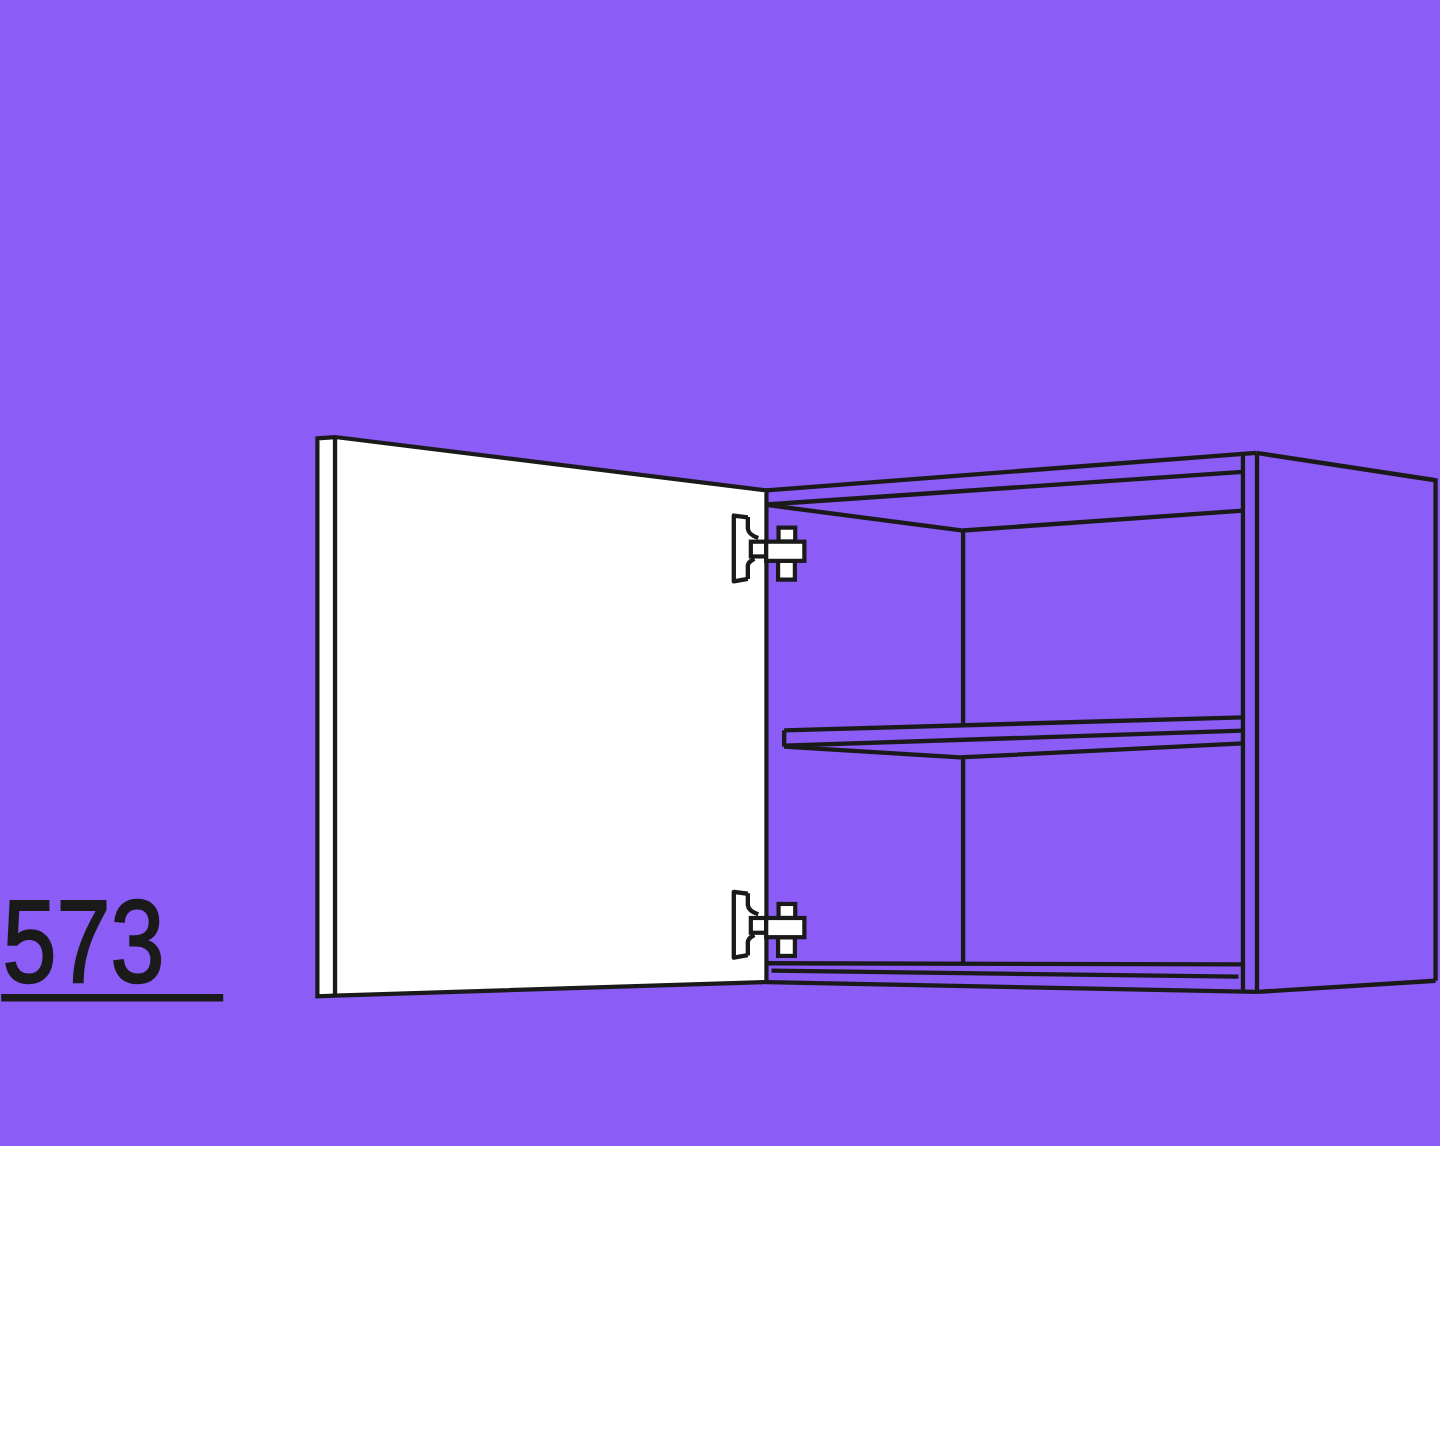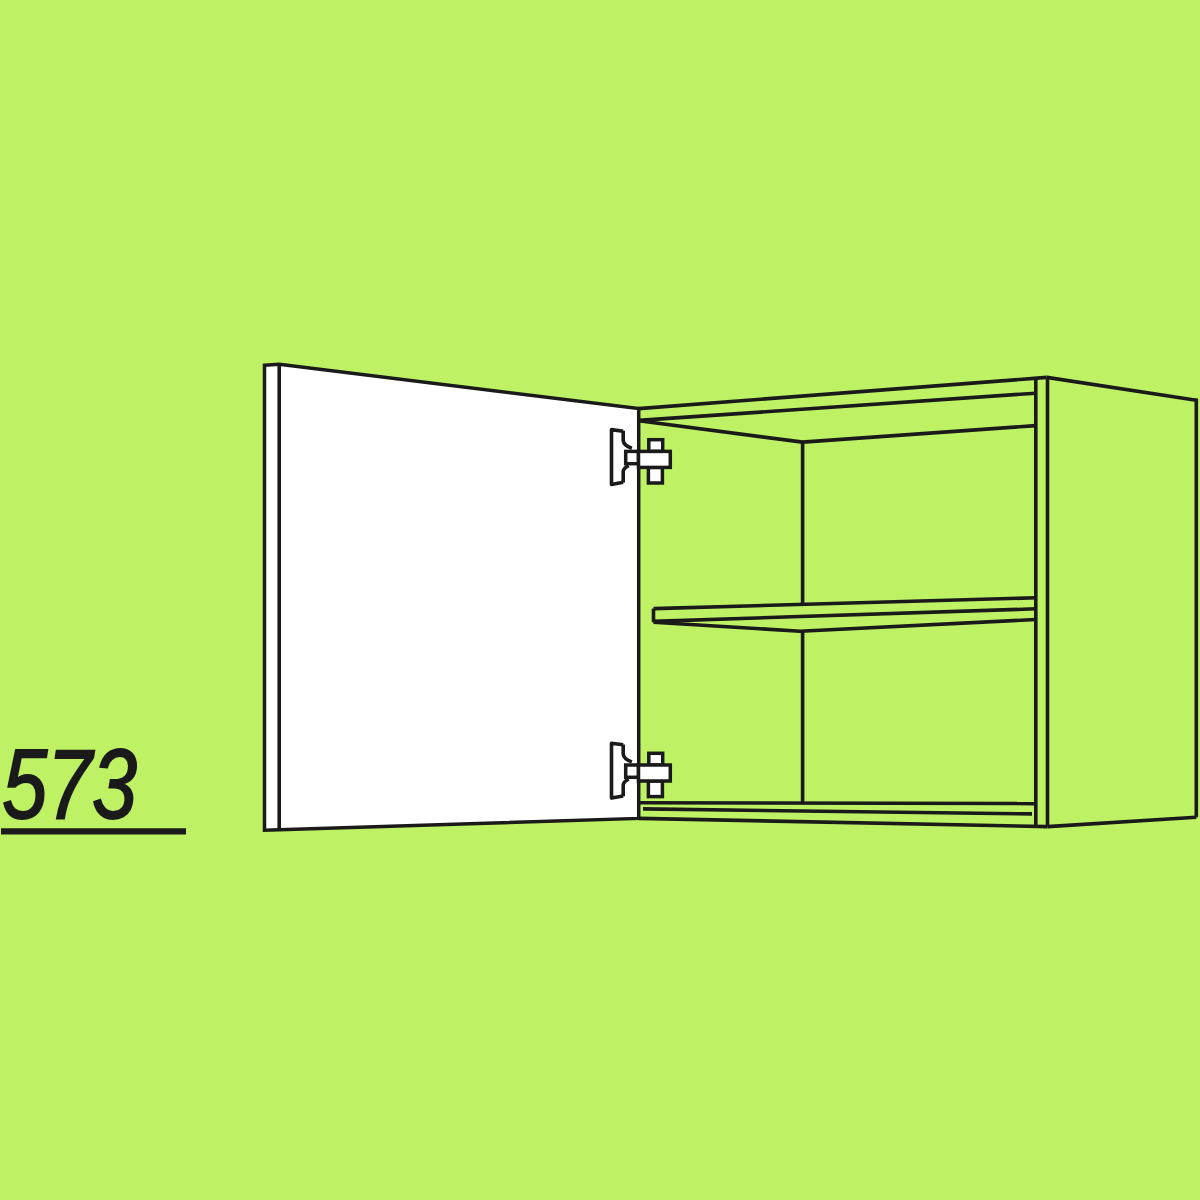--- a/index.html
+++ b/index.html
@@ -1,16 +1,16 @@
 <!DOCTYPE html>
 <html><head>
 <meta charset="utf-8">
 <style>
   html,body{margin:0;padding:0;background:#ffffff;}
-  #page{position:relative;width:1200px;height:1200px;background:#bef264;overflow:hidden;font-style:italic;}
+  #page{position:relative;width:1200px;height:955px;background:#8b5cf6;overflow:hidden;}
   svg{position:absolute;left:0;top:0;}
   .ln{fill:none;stroke:#1a1a1a;stroke-width:3.6;}
   .wf{fill:#ffffff;stroke:#1a1a1a;stroke-width:3.5;}
 </style>
 </head>
 <body>
 <div id="page">
 <svg width="1200" height="1200" viewBox="0 0 1200 1200">
 
   <g>

